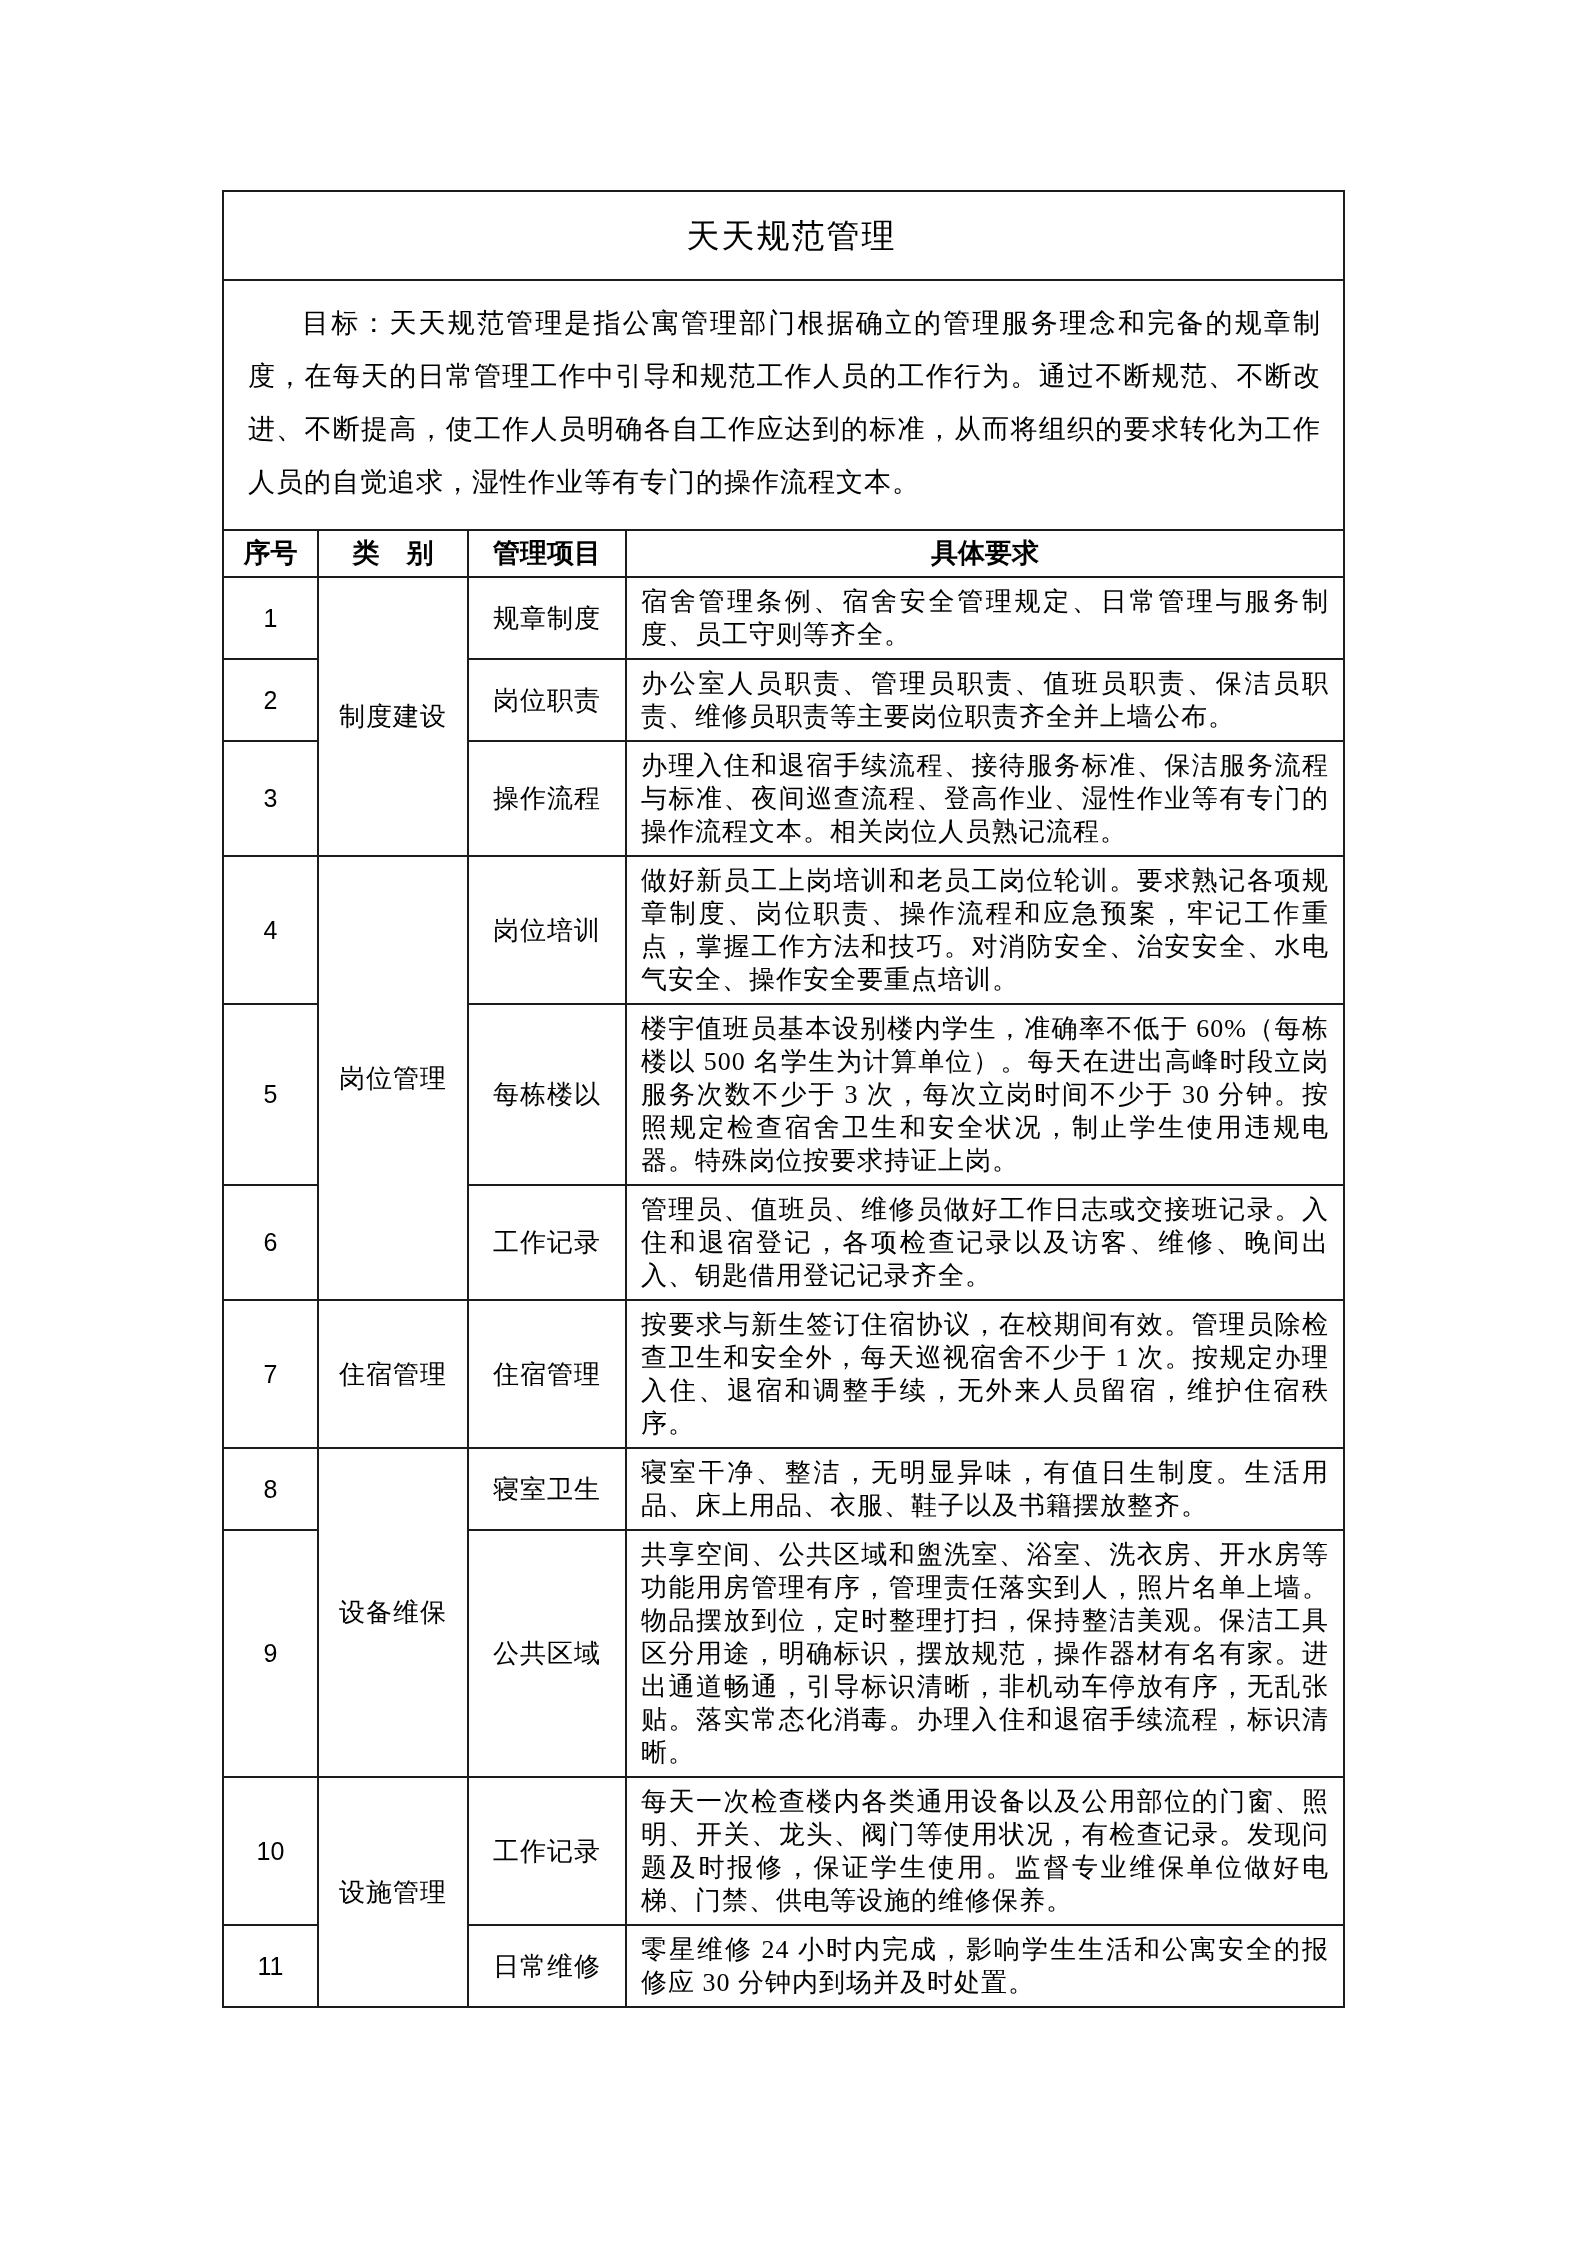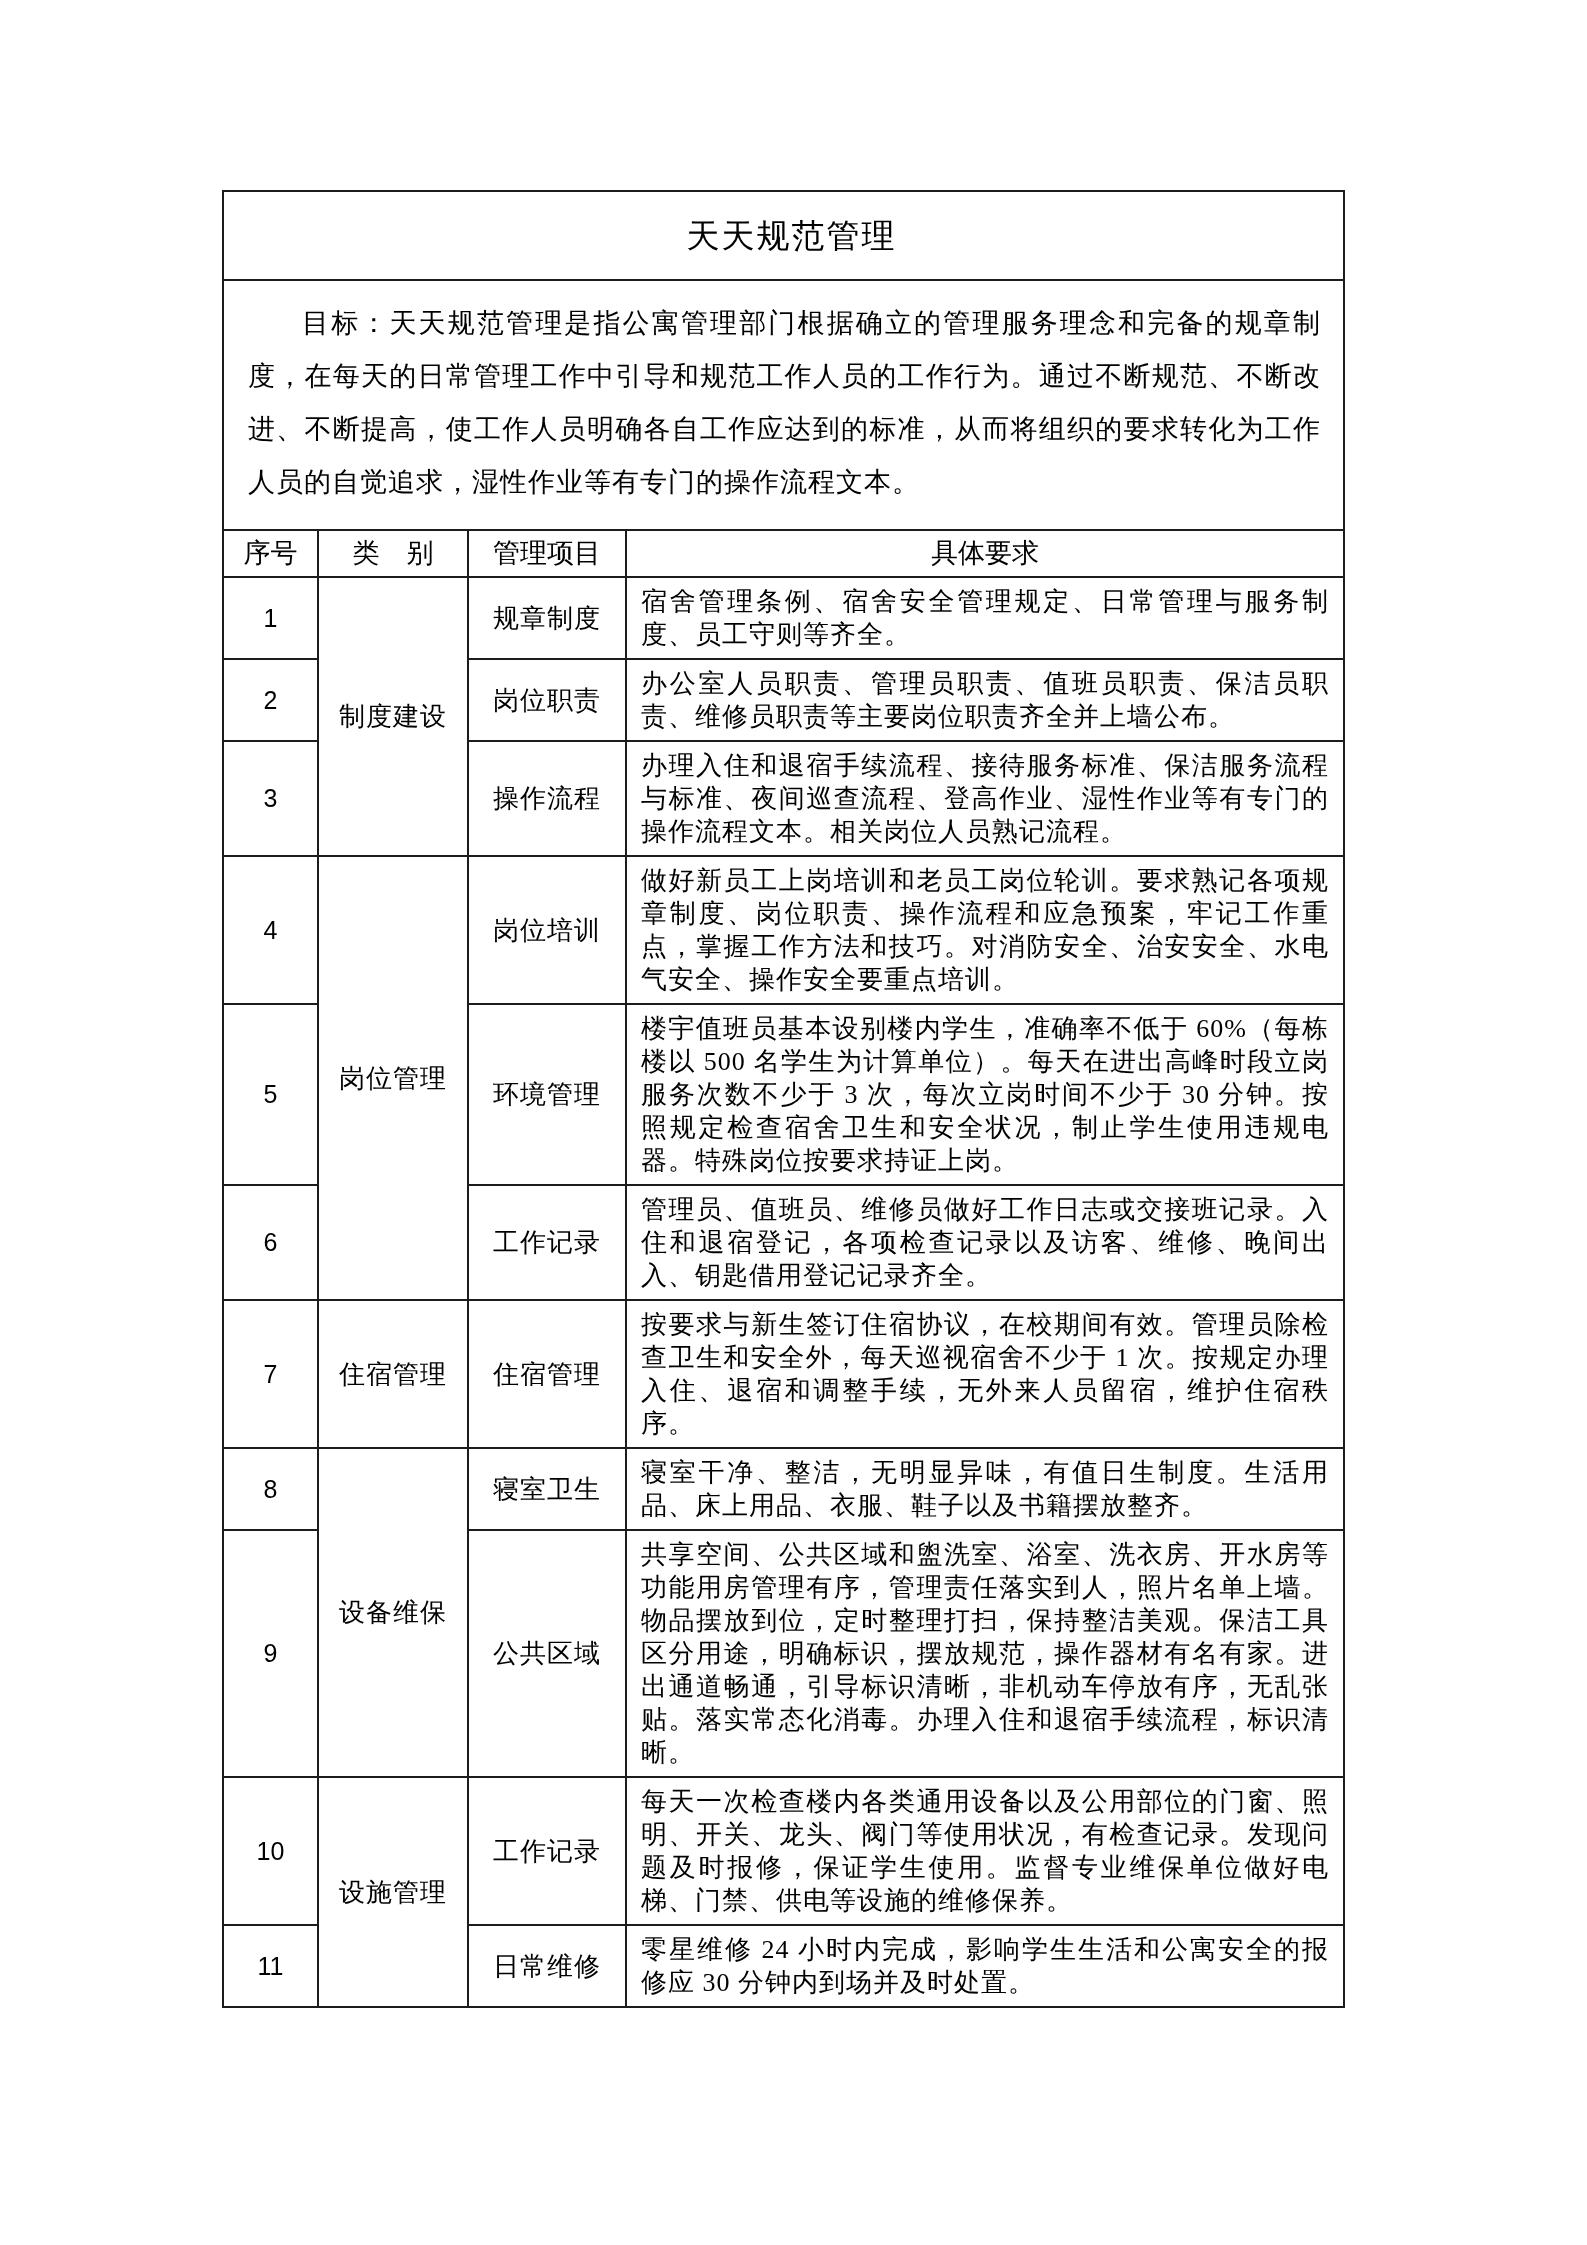--- a/index.html
+++ b/index.html
@@ -48,21 +48,21 @@
   td.intro-cell p {
     margin: 0;
     font-size: 27px;
     line-height: 53px;
     letter-spacing: 1px;
     text-align: justify;
     text-indent: 2em;
   }
   tr.head-row th {
     font-size: 27px;
-    font-weight: normal;
+    font-weight: bold;
     text-align: center;
     padding: 6px 0;
     line-height: 33px;
   }
   td.no-cell {
     text-align: center;
     font-size: 25px;
     font-family: "Liberation Sans", "DejaVu Sans", sans-serif;
     padding: 7px 0;
     line-height: 33px;
@@ -129,21 +129,21 @@
       </tr>
 
       <tr>
         <td class="no-cell">4</td>
         <td class="cat-cell" rowspan="3">岗位管理</td>
         <td class="item-cell">岗位培训</td>
         <td class="req-cell">做好新员工上岗培训和老员工岗位轮训。要求熟记各项规章制度、岗位职责、操作流程和应急预案，牢记工作重点，掌握工作方法和技巧。对消防安全、治安安全、水电气安全、操作安全要重点培训。</td>
       </tr>
       <tr>
         <td class="no-cell">5</td>
-        <td class="item-cell">环境管理</td>
+        <td class="item-cell">每栋楼以</td>
         <td class="req-cell">楼宇值班员基本设别楼内学生，准确率不低于 60%（每栋楼以 500 名学生为计算单位）。每天在进出高峰时段立岗服务次数不少于 3 次，每次立岗时间不少于 30 分钟。按照规定检查宿舍卫生和安全状况，制止学生使用违规电器。特殊岗位按要求持证上岗。</td>
       </tr>
       <tr>
         <td class="no-cell">6</td>
         <td class="item-cell">工作记录</td>
         <td class="req-cell">管理员、值班员、维修员做好工作日志或交接班记录。入住和退宿登记，各项检查记录以及访客、维修、晚间出入、钥匙借用登记记录齐全。</td>
       </tr>
 
       <tr>
         <td class="no-cell">7</td>

